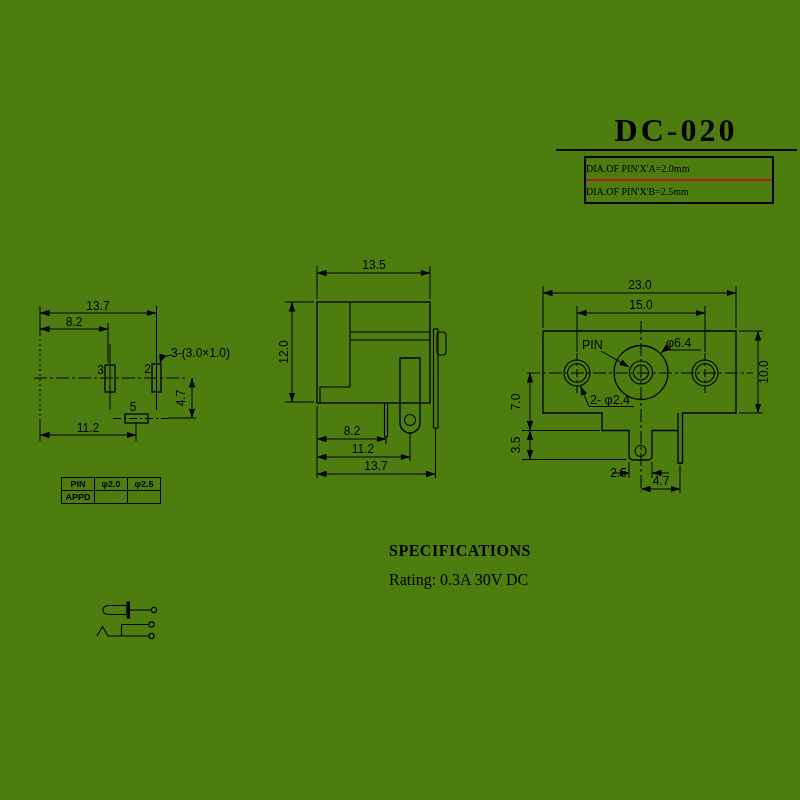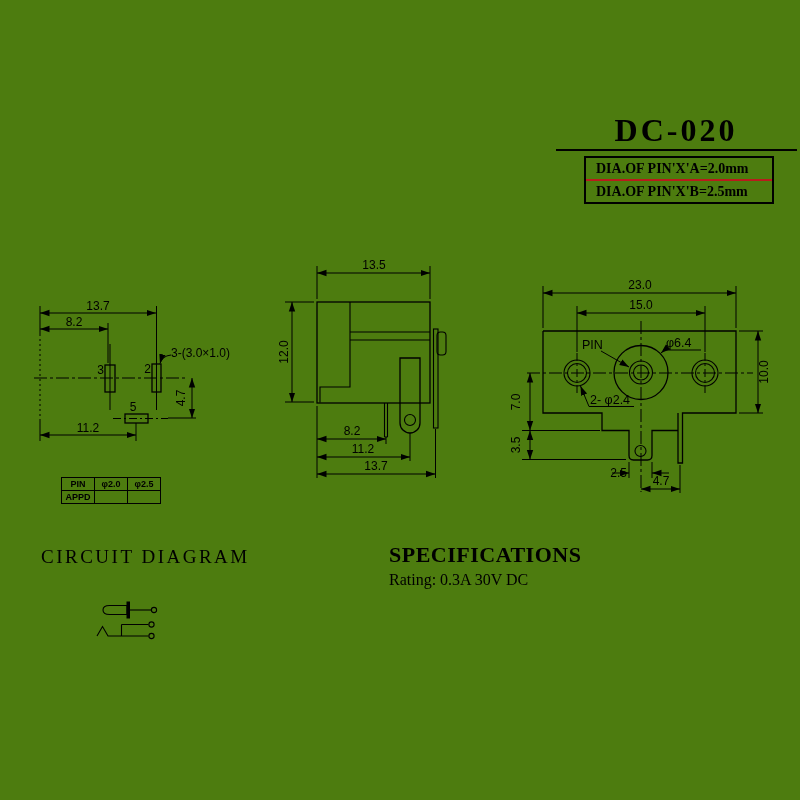--- a/index.html
+++ b/index.html
@@ -4,31 +4,31 @@
 <style>
   html,body{margin:0;padding:0;background:#fff;}
   .sheet{position:relative;width:800px;height:800px;background:#4d7c0f;overflow:hidden;
          font-family:"Liberation Serif",serif;color:#000;}
   .abs{position:absolute;}
   
   .title{left:556px;top:112px;width:240px;text-align:center;
          font-size:32px;font-weight:600;letter-spacing:3px;}
   .title-rule{left:556px;top:149px;width:241px;height:2px;background:#000;}
   .spec-box{left:584px;top:156px;width:186px;border:2px solid #000;}
-  .spec-row{height:21px;line-height:21px;padding-left:10px;
-            font-size:14px;font-weight:bold;letter-spacing:0px;white-space:nowrap;}
+  .spec-row{height:21px;line-height:21px;padding-left:0;
+            font-size:10px;font-weight:normal;letter-spacing:0px;white-space:nowrap;}
   .spec-row + .spec-row{border-top:2px solid #b91c1c;}
   
   .pin-table{left:61px;top:477px;border-collapse:collapse;table-layout:fixed;}
   .pin-table td{border:1.6px solid #000;width:30px;height:12px;padding:0 1px;
                 font-family:"Liberation Sans",sans-serif;font-size:9px;font-weight:bold;
                 text-align:center;white-space:nowrap;}
   
   .circuit-heading{left:41px;top:546px;font-size:19px;letter-spacing:2.5px;white-space:nowrap;}
-  .specs-heading{left:389px;top:542px;font-size:22px;font-weight:bold;letter-spacing:0.5px;white-space:nowrap;}
+  .specs-heading{left:389px;top:542px;font-size:16px;font-weight:bold;letter-spacing:0.5px;white-space:nowrap;}
   .rating{left:389px;top:571px;font-size:16px;font-weight:normal;white-space:nowrap;}
   
   svg{position:absolute;left:0;top:0;}
   .ol{fill:none;stroke:#000;stroke-width:1.3px;}
   .ln{fill:none;stroke:#000;stroke-width:1.1px;}
   .thin{fill:none;stroke:#000;stroke-width:1px;}
   .dim{fill:none;stroke:#000;stroke-width:1px;marker-start:url(#arw);marker-end:url(#arw);}
   .lead{fill:none;stroke:#000;stroke-width:1px;marker-end:url(#arw);}
   .cl{fill:none;stroke:#000;stroke-width:1px;stroke-dasharray:13 3 3 3;}
   .cls{fill:none;stroke:#000;stroke-width:1px;stroke-dasharray:8 3 2 3;}
@@ -199,17 +199,16 @@
       <td>φ2.5</td>
     </tr>
     <tr>
       <td>APPD</td>
       <td></td>
       <td></td>
     </tr>
   </tbody>
     </table>
 
-  <div class="abs circuit-heading">CIRCUIT DIAGRAM</div>
   <div class="abs specs-heading">SPECIFICATIONS</div>
   <div class="abs rating">Rating: 0.3A 30V DC</div>
 
 </div>
 
 </body></html>

